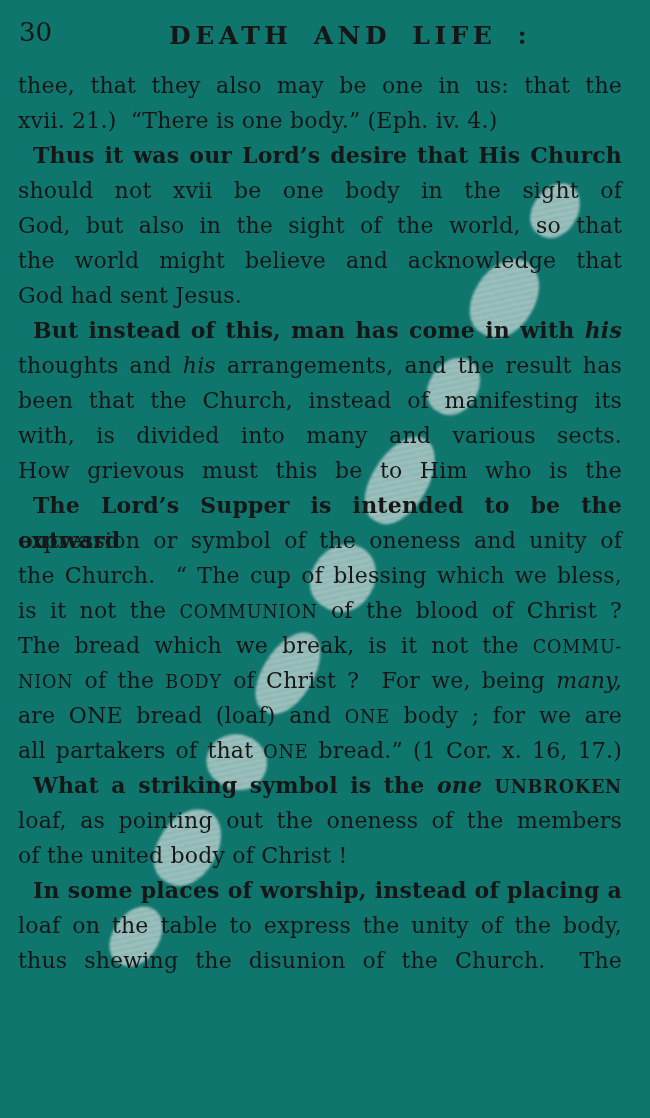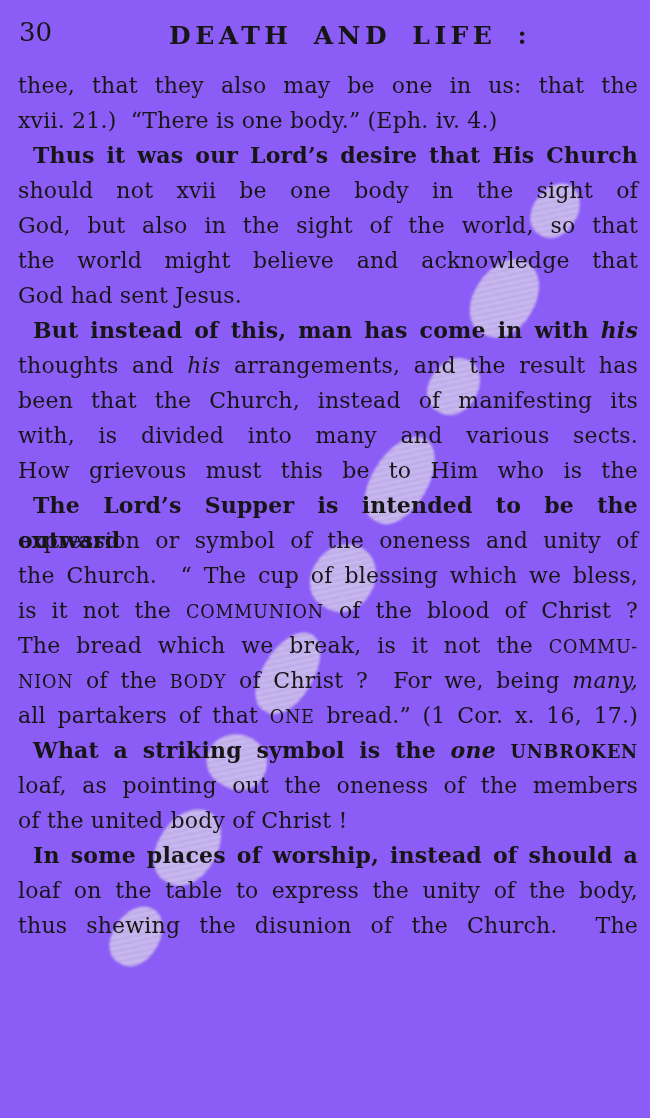--- a/index.html
+++ b/index.html
@@ -6,36 +6,36 @@
   body {
     width: 650px; height: 1118px;
     background: #ffffff;
     overflow: hidden;
     position: relative;
     font-family: "DejaVu Serif", serif;
     color: #161616;
   }
   .page {
     position: absolute; inset: 0;
-    background: #8b5cf6;
+    background: #0f766e;
   }
   
   .page-number {
     position: absolute; left: 19px; top: 17px;
     font-size: 26px; z-index: 2;
   }
   .running-header {
     position: absolute; left: 169px; top: 21px;
     font-size: 25px; font-weight: 700;
     letter-spacing: 4.5px; word-spacing: 8px;
     z-index: 2; white-space: nowrap;
   }
   
   .body-text {
-    position: absolute; left: 18px; right: 12px; top: 68px;
+    position: absolute; left: 18px; right: 28px; top: 68px;
     z-index: 1;
     font-size: 22px; line-height: 35px;
     letter-spacing: 0.2px;
   }
   .para { margin: 0; }
   .line {
     text-align: justify;
     text-align-last: justify;
     white-space: normal;
     height: 35px; overflow: visible;
@@ -111,27 +111,28 @@
         <div class="line"><span>with, is divided into many and various sects.</span></div>
         <div class="line"><span>How grievous must this be to Him who is the</span></div>
       </div>
       <div class="para">
         <div class="line indent"><span>The Lord’s Supper is intended to be the outward</span></div>
         <div class="line"><span>expression or symbol of the oneness and unity of</span></div>
         <div class="line"><span>the Church.&nbsp; “ The cup of blessing which we bless,</span></div>
         <div class="line"><span>is it not the </span><span class="sc">COMMUNION</span><span> of the blood of Christ ?</span></div>
         <div class="line"><span>The bread which we break, is it not the </span><span class="sc">COMMU-</span></div>
         <div class="line"><span class="sc">NION</span><span> of the </span><span class="sc">BODY</span><span> of Christ ?&nbsp; For we, being </span><span class="it">many,</span></div>
+        <div class="line"><span>are ONE bread (loaf) and </span><span class="sc">ONE</span><span> body ; for we are</span></div>
         <div class="line"><span>all partakers of that </span><span class="sc">ONE</span><span> bread.” (1 Cor. x. 16, 17.)</span></div>
       </div>
       <div class="para">
         <div class="line indent"><span>What a striking symbol is the </span><span class="it">one</span><span> </span><span class="sc">UNBROKEN</span></div>
         <div class="line"><span>loaf, as pointing out the oneness of the members</span></div>
         <div class="line short"><span>of the united body of Christ !</span></div>
       </div>
       <div class="para">
-        <div class="line indent"><span>In some places of worship, instead of should a</span></div>
+        <div class="line indent"><span>In some places of worship, instead of placing a</span></div>
         <div class="line"><span>loaf on the table to express the unity of the body,</span></div>
         <div class="line"><span>thus shewing the disunion of the Church.&nbsp; The</span></div>
       </div>
     </div>
 
 </div>
 
 </body></html>

